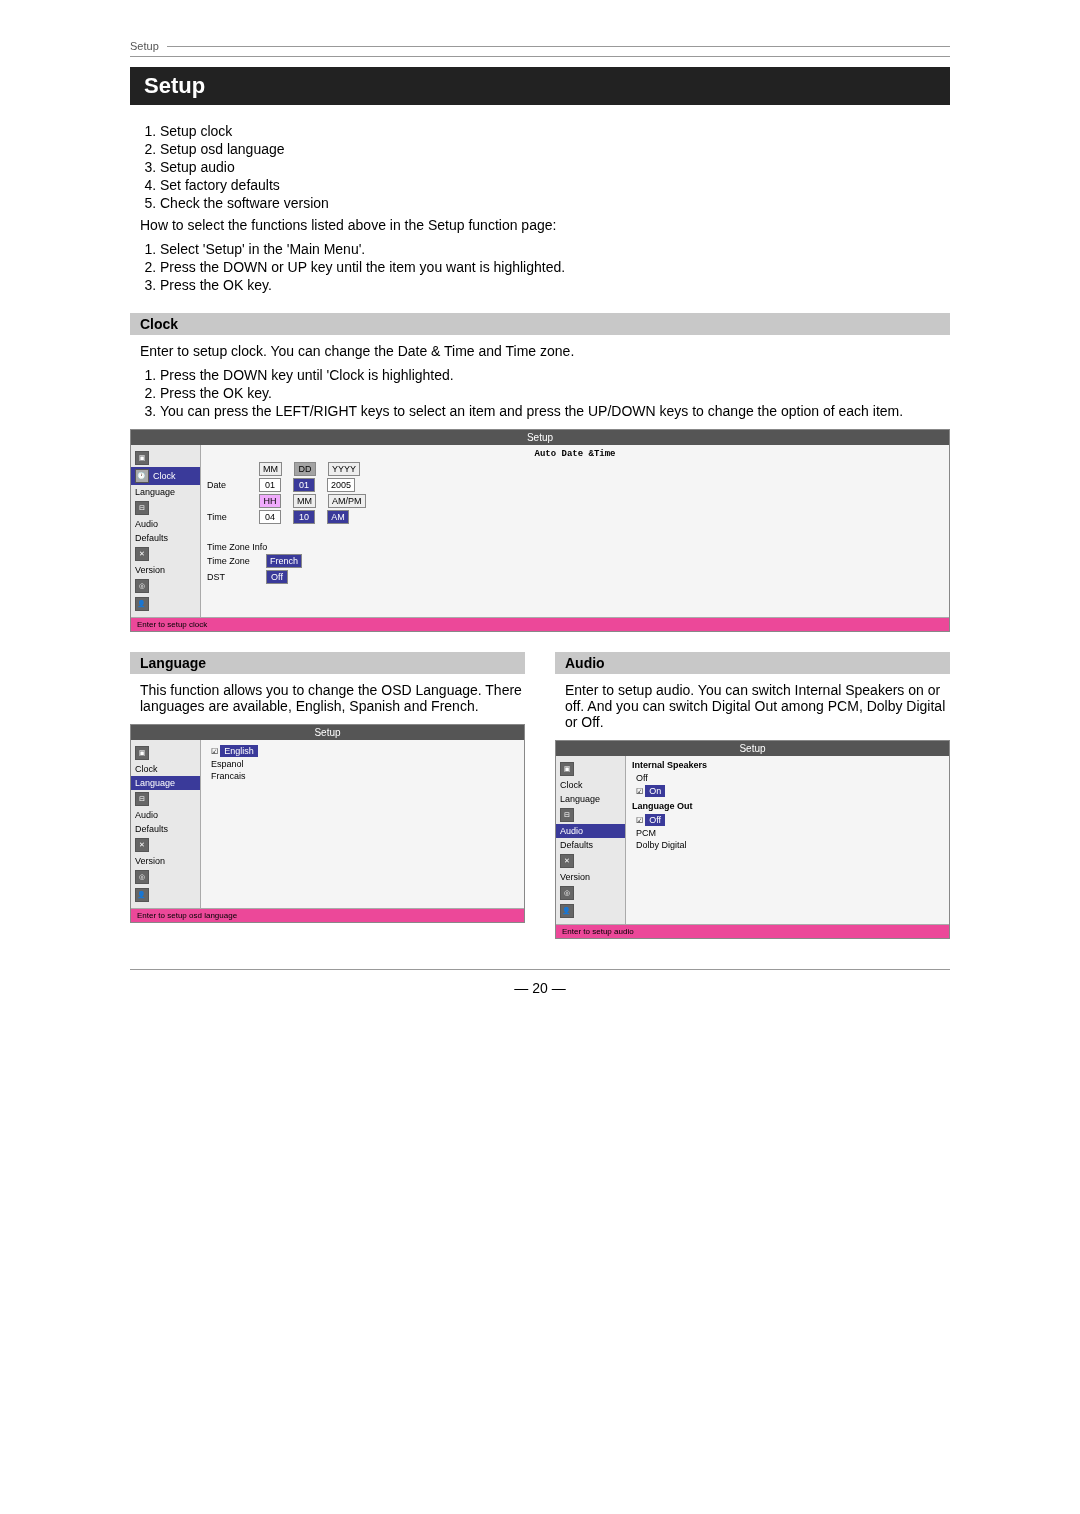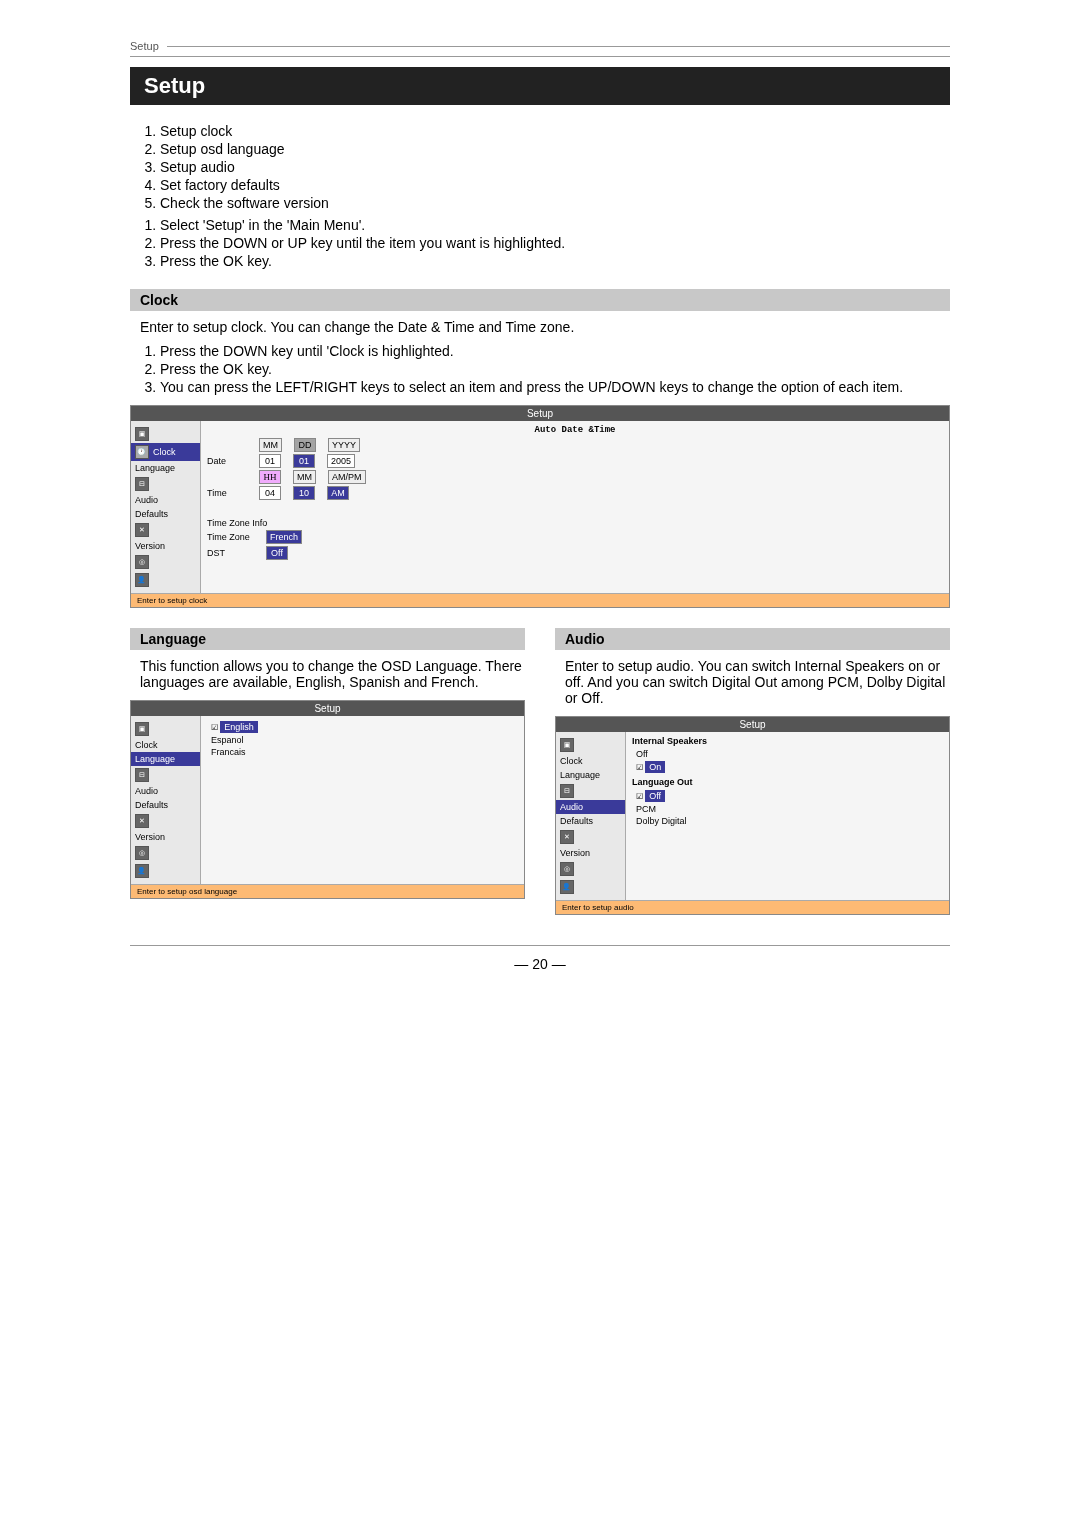--- a/index.html
+++ b/index.html
@@ -153,21 +153,21 @@
       padding: 1px 3px;
       font-size: 9px;
       min-width: 22px;
       text-align: center;
     }
     .setup-field.highlight {
       background: #3a3a9a;
       color: #fff;
     }
     .setup-footer {
-      background: #fdba74;
+      background: #ec4899;
       font-size: 8px;
       padding: 2px 6px;
       border-top: 1px solid #aaa;
     }
     
     .lang-option {
       padding: 1px 4px;
       font-size: 9px;
     }
     .lang-option.selected {
@@ -222,20 +222,21 @@
 
 
   <ol class="numbered-list">
     <li>Setup clock</li>
     <li>Setup osd language</li>
     <li>Setup audio</li>
     <li>Set factory defaults</li>
     <li>Check the software version</li>
   </ol>
 
+  <p class="sub-text">How to select the functions listed above in the Setup function page:</p>
 
   <ol class="numbered-list">
     <li>Select 'Setup' in the 'Main Menu'.</li>
     <li>Press the DOWN or UP key until the item you want is highlighted.</li>
     <li>Press the OK key.</li>
   </ol>
 
   <div class="divider-block">
     <div class="subsection-header">Clock</div>
     <p class="subsection-body">Enter to setup clock. You can change the Date &amp; Time and Time zone.</p>
@@ -301,21 +302,21 @@
             <div class="setup-field-group">
               <span class="setup-field">01</span>
               <span class="setup-field highlight">01</span>
               <span class="setup-field">2005</span>
             </div>
           </div>
 
           <div class="setup-row">
             <span style="width:48px;"></span>
             <div class="setup-field-group">
-              <span class="setup-field" style="background:#f0abfc;font-family:Liberation Serif, serif;">HH</span>
+              <span class="setup-field" style="background:#f0abfc;">HH</span>
               <span class="setup-field" style="background:#eee;">MM</span>
               <span class="setup-field" style="background:#eee;">AM/PM</span>
             </div>
           </div>
           <div class="setup-row">
             <span style="width:48px;">Time</span>
             <div class="setup-field-group">
               <span class="setup-field">04</span>
               <span class="setup-field highlight">10</span>
               <span class="setup-field highlight">AM</span>

